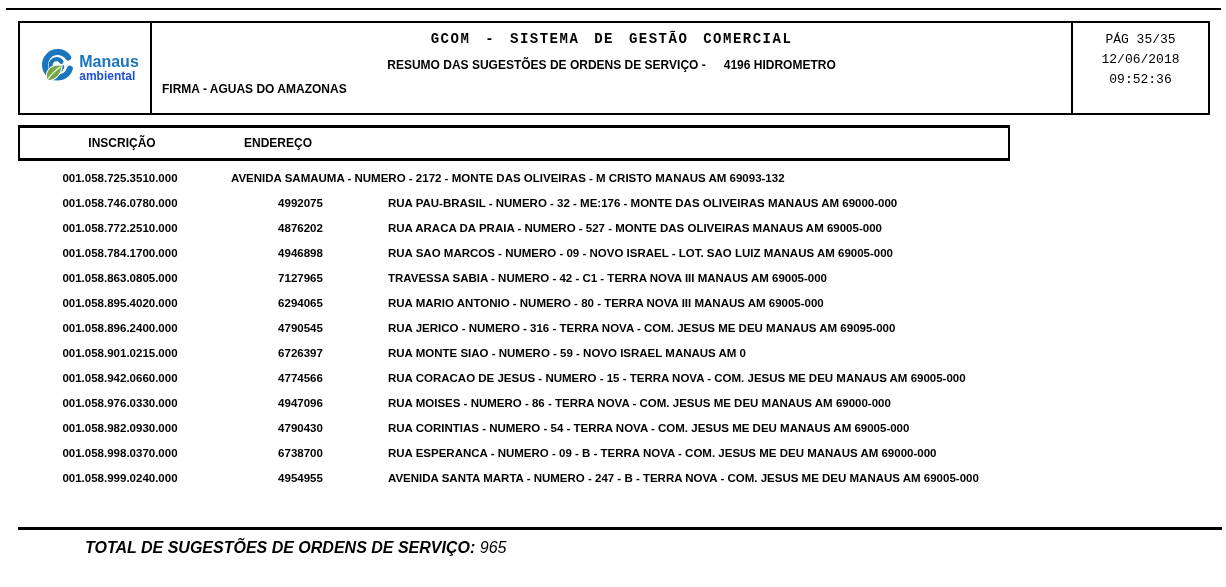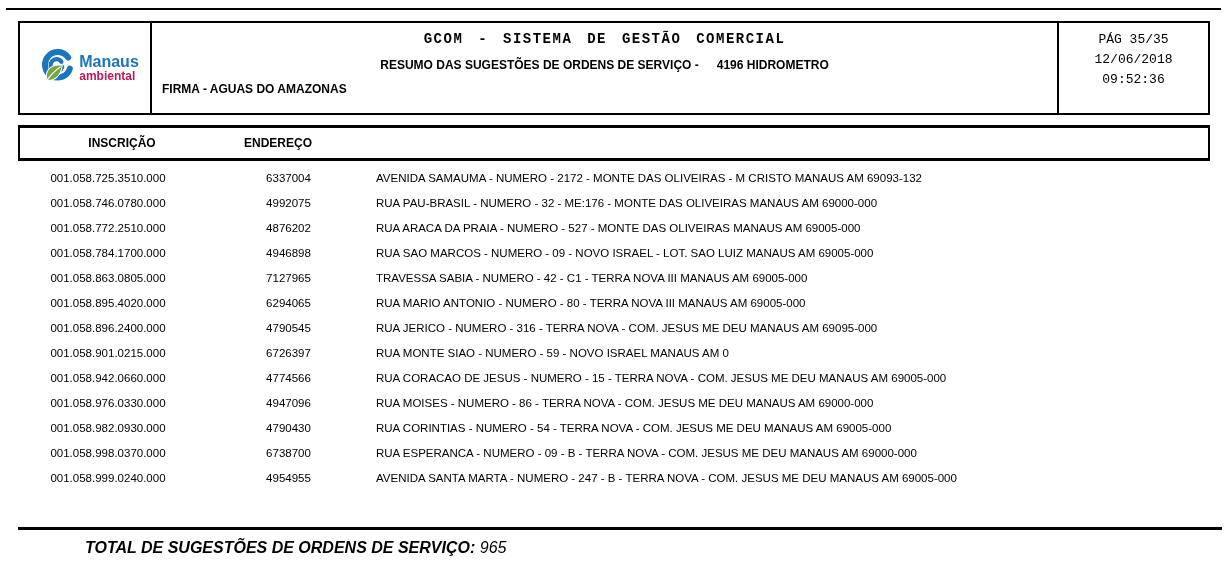--- a/index.html
+++ b/index.html
@@ -14,49 +14,49 @@
     position:absolute;left:18px;top:21px;width:1192px;height:94px;
     border:2px solid #000;box-sizing:border-box;display:flex;
   }
   .logo-cell{
     width:122px;border-right:2px solid #000;box-sizing:border-box;
     display:flex;align-items:center;justify-content:center;margin-left:10px;
   }
   .logo{display:flex;align-items:center;gap:4px;}
   .logo-text{line-height:1;}
   .logo-name{font-weight:bold;font-size:16px;color:#1B75BC;display:block;}
-  .logo-sub{font-weight:bold;font-size:12px;color:#be185d;display:block;margin-top:0px;}
+  .logo-sub{font-weight:bold;font-size:12px;color:#1d4ed8;display:block;margin-top:0px;}
   .center-cell{flex:1;position:relative;}
   .sys-title{
     text-align:center;margin-top:8px;
     font-family:"Liberation Mono","DejaVu Sans Mono",monospace;
     font-weight:bold;font-size:14px;letter-spacing:1.5px;word-spacing:5px;
   }
   .report-line{text-align:center;margin-top:11px;font-weight:bold;font-size:12px;}
   .report-code{margin-left:18px;}
   .firm-line{text-align:left;margin-top:10px;margin-left:10px;font-weight:bold;font-size:12px;}
   .page-cell{
-    width:151px;border-left:2px solid #000;box-sizing:border-box;
+    width:137px;border-left:2px solid #000;box-sizing:border-box;
     font-family:"Liberation Mono","DejaVu Sans Mono",monospace;
     font-size:13px;text-align:center;padding-top:7px;line-height:20px;
   }
 
   
   .thead{
-    position:absolute;left:18px;top:125px;width:1192px;height:36px;
+    position:absolute;left:18px;top:125px;width:992px;height:36px;
     border:2px solid #000;border-top-width:3px;border-bottom-width:3px;
     box-sizing:border-box;display:flex;align-items:center;
     font-weight:bold;font-size:12px;
   }
   .thead .h1{width:204px;text-align:center;}
   .thead .h2{width:155px;text-align:center;border-left:2px solid #000;border-right:2px solid #000;box-sizing:border-box;align-self:stretch;display:flex;align-items:center;justify-content:center;}
   .thead .h3{flex:1;padding-left:20px;}
 
   
-  .tbody{position:absolute;left:6px;top:166px;width:1192px;}
+  .tbody{position:absolute;left:18px;top:166px;width:1192px;font-weight:bold;}
   .trow{display:flex;height:25px;line-height:25px;font-size:11.5px;}
   .trow .c1{width:204px;text-align:center;}
   .trow .c2{width:157px;text-align:center;}
   .trow .c3{flex:1;padding-left:9px;white-space:nowrap;overflow:hidden;}
 
   
   .footline{position:absolute;left:18px;top:527px;width:1204px;height:3px;background:#000;}
   .total-line{position:absolute;left:85px;top:539px;font-size:16px;font-style:italic;}
   .total-label{font-weight:bold;}
 </style>
@@ -97,21 +97,20 @@
 </div>
 
 <div class="thead">
   <div class="h1">INSCRIÇÃO</div>
   <div class="h3">ENDEREÇO</div>
 </div>
 
 <div class="tbody">
     <div class="trow">
       <div class="c1">001.058.725.3510.000</div>
-      <div class="c2">6337004</div>
       <div class="c3">AVENIDA SAMAUMA - NUMERO - 2172 - MONTE DAS OLIVEIRAS - M CRISTO MANAUS AM 69093-132</div>
     </div>
     <div class="trow">
       <div class="c1">001.058.746.0780.000</div>
       <div class="c2">4992075</div>
       <div class="c3">RUA PAU-BRASIL - NUMERO - 32 - ME:176 - MONTE DAS OLIVEIRAS MANAUS AM 69000-000</div>
     </div>
     <div class="trow">
       <div class="c1">001.058.772.2510.000</div>
       <div class="c2">4876202</div>

